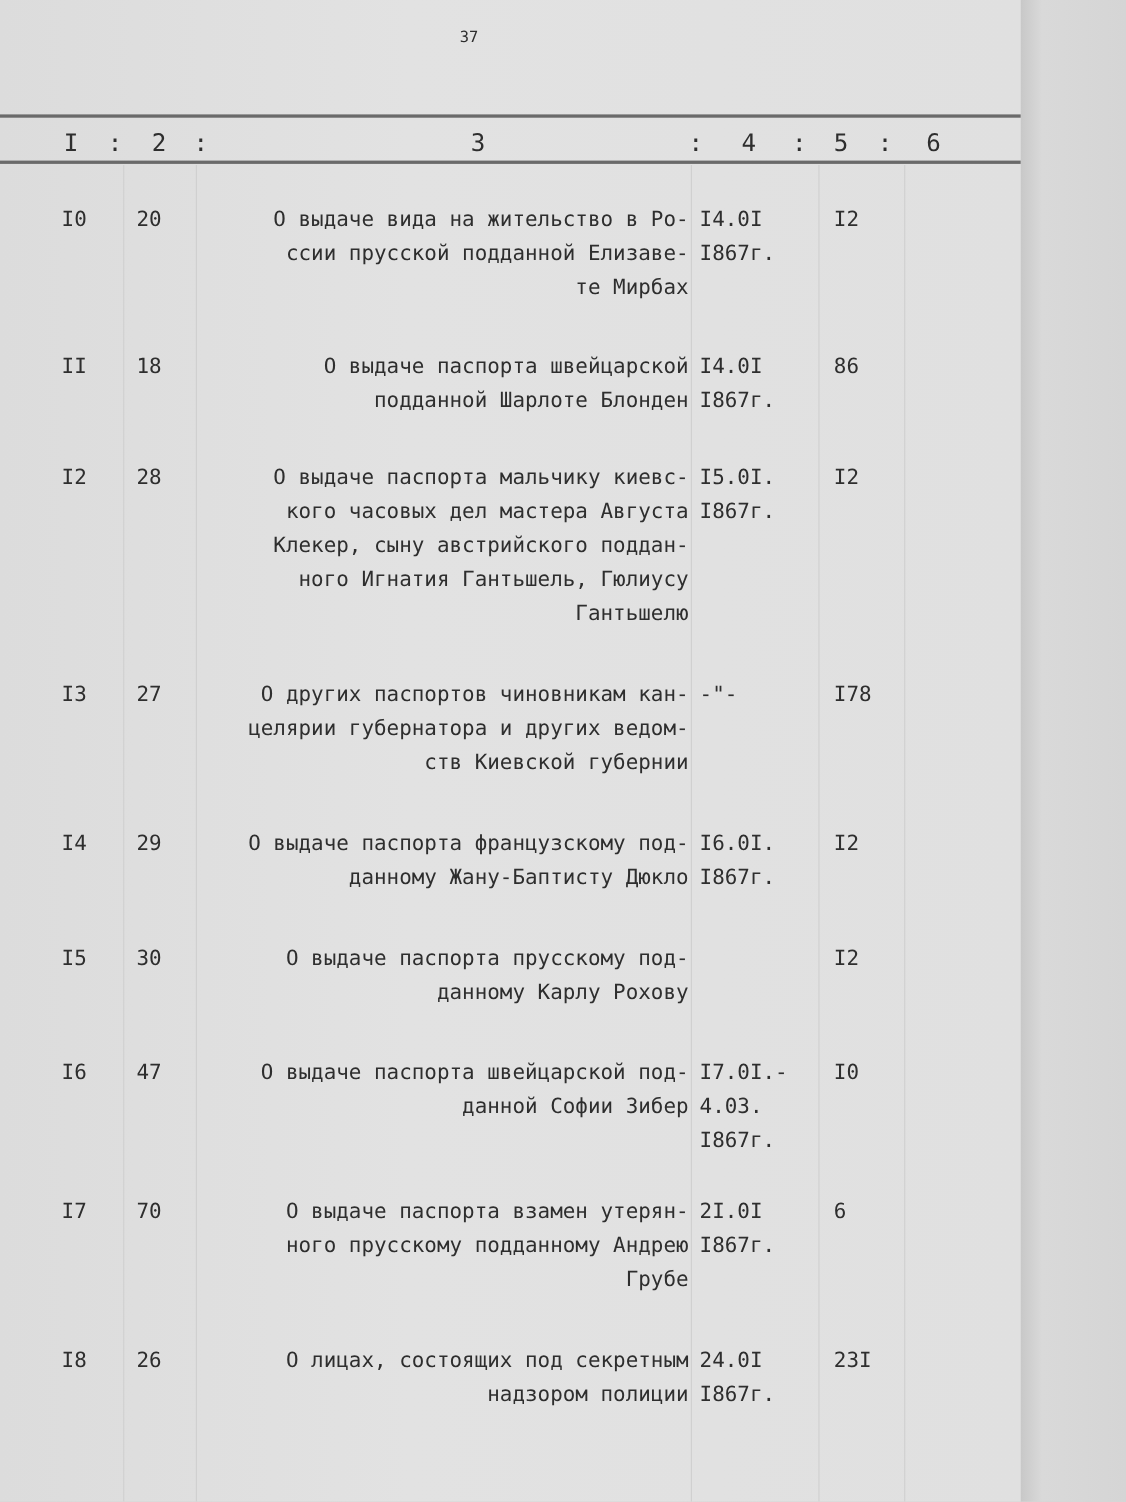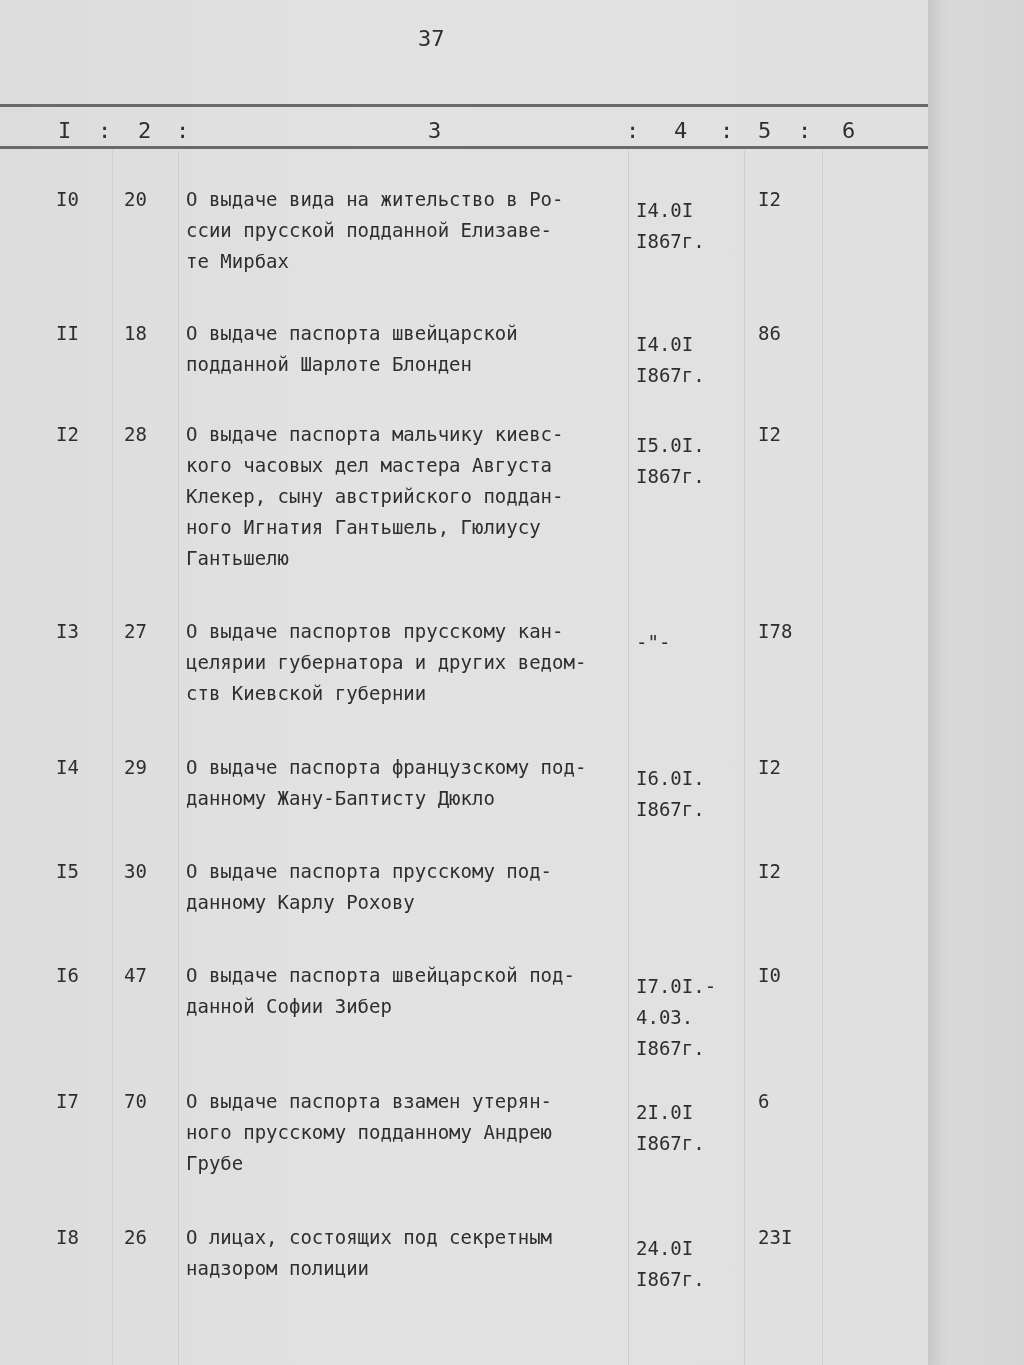--- a/index.html
+++ b/index.html
@@ -1,28 +1,28 @@
 <!DOCTYPE html>
 <html><head>
 <meta charset="utf-8">
 <style>
   html,body{margin:0;padding:0;}
   body{width:1024px;height:1365px;background:#d6d6d6;position:relative;overflow:hidden;font-family:"DejaVu Sans Mono","Liberation Mono",monospace;color:#2e2e2e;}
   .page{position:absolute;left:0;top:0;width:928px;height:1365px;background:linear-gradient(90deg,#dcdcdc 0%,#e2e2e2 40%,#e0e0e0 100%);}
   .edge{position:absolute;left:928px;top:0;width:96px;height:1365px;background:linear-gradient(90deg,#c8c8c8,#d9d9d9 20%,#d5d5d5);}
-  .pgnum{position:absolute;left:418px;top:26px;font-size:22px;}
+  .pgnum{position:absolute;left:418px;top:26px;font-size:14px;}
   .rule{position:absolute;left:0;width:928px;height:3px;background:#6a6a6a;}
   .hdrrow{position:absolute;top:114px;left:0;width:928px;height:40px;font-size:22px;}
   .hdrrow span{position:absolute;top:4px;}
   .vline{position:absolute;top:150px;width:1px;height:1215px;background:#cfcfcf;}
   .row{position:absolute;left:0;width:928px;font-size:19px;line-height:31px;}
   .c1{position:absolute;left:56px;}
   .c2{position:absolute;left:124px;}
-  .c3{position:absolute;left:186px;width:440px;white-space:pre-line;}
-  .c4{position:absolute;left:636px;white-space:pre-line;margin-top:11px;}
+  .c3{position:absolute;left:186px;width:440px;white-space:pre-line;text-align:right;}
+  .c4{position:absolute;left:636px;white-space:pre-line;}
   .c5{position:absolute;left:758px;}
 </style>
 </head>
 <body>
 
 <div class="page">
   <div class="pgnum">37</div>
 
   <div class="vline" style="left:112px"></div>
   <div class="vline" style="left:178px"></div>
@@ -73,21 +73,21 @@
 Клекер, сыну австрийского поддан-
 ного Игнатия Гантьшель, Гюлиусу
 Гантьшелю</span>
     <span class="c4">I5.0I.
 I867г.</span>
     <span class="c5">I2</span>
   </div>
   <div class="row" style="top:616px">
     <span class="c1">I3</span>
     <span class="c2">27</span>
-    <span class="c3">О выдаче паспортов прусскому кан-
+    <span class="c3">О других паспортов чиновникам кан-
 целярии губернатора и других ведом-
 ств Киевской губернии</span>
     <span class="c4">-"-</span>
     <span class="c5">I78</span>
   </div>
   <div class="row" style="top:752px">
     <span class="c1">I4</span>
     <span class="c2">29</span>
     <span class="c3">О выдаче паспорта французскому под-
 данному Жану-Баптисту Дюкло</span>

